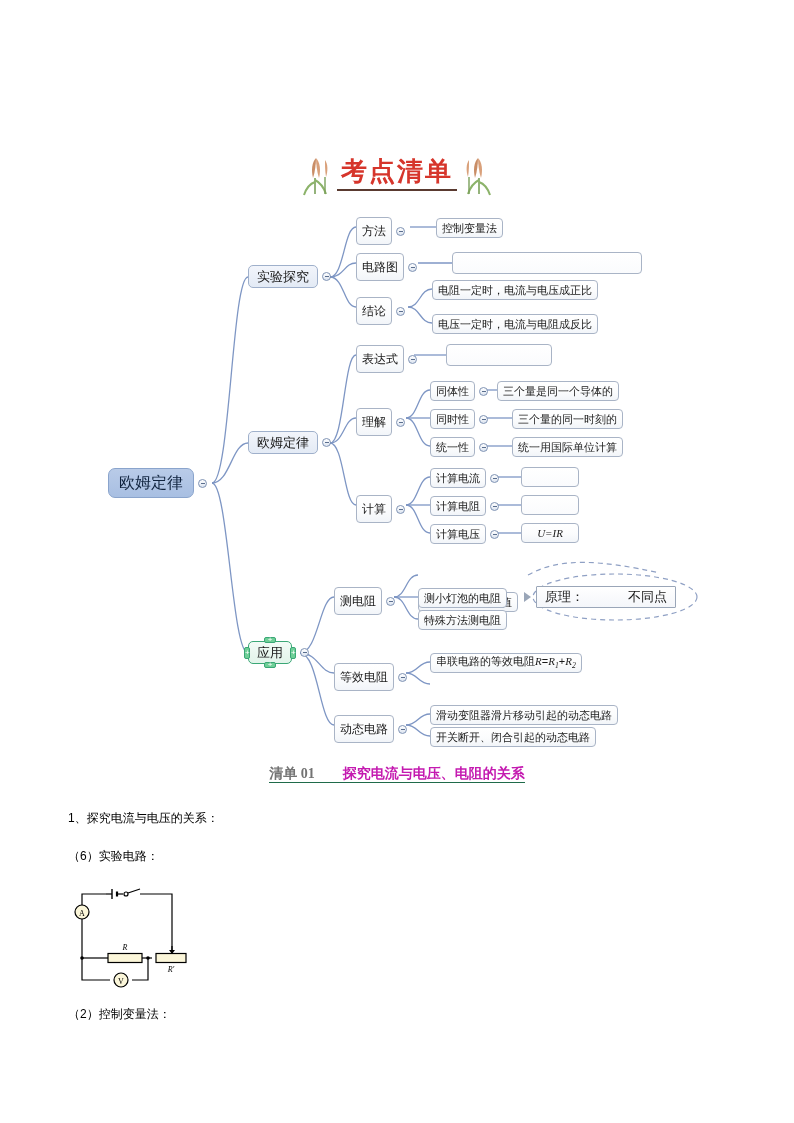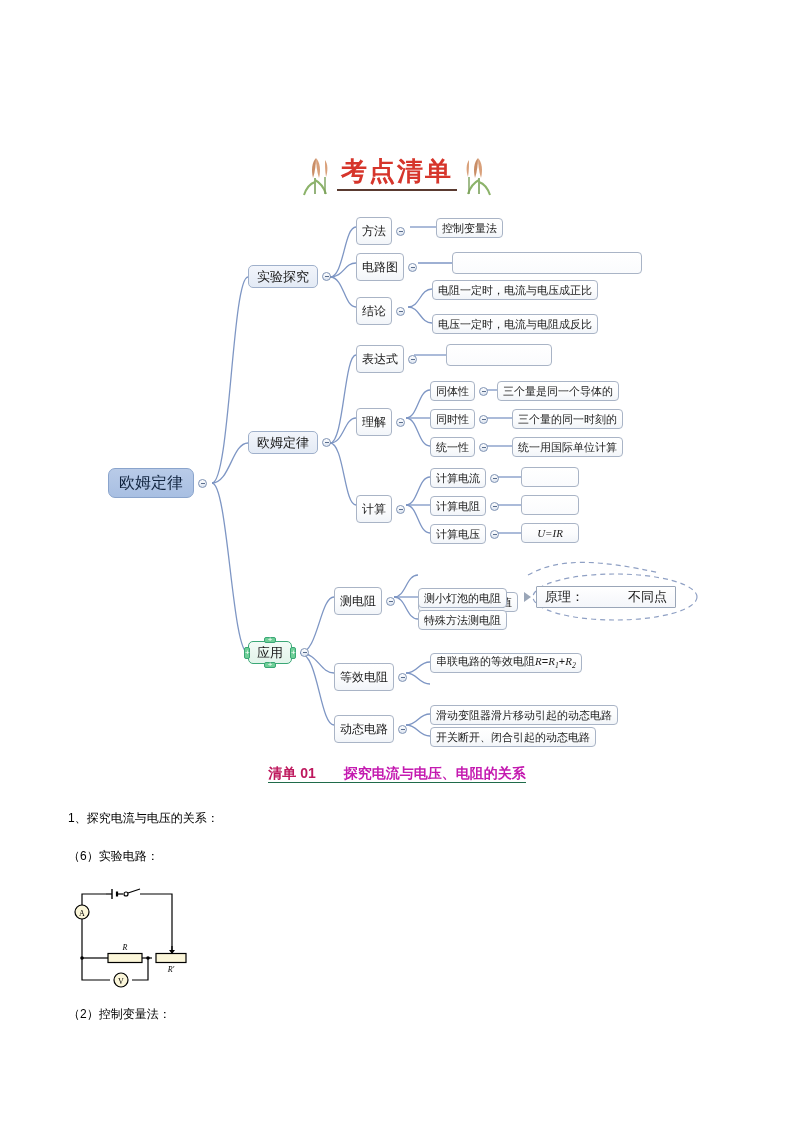--- a/index.html
+++ b/index.html
@@ -167,21 +167,21 @@
   .section-head {
     position: absolute;
     left: 0; top: 765px;
     width: 794px;
     text-align: center;
     font-family: "Liberation Sans", "DejaVu Sans", sans-serif;
     font-size: 14px;
     font-weight: bold;
   }
   .section-head .u { border-bottom: 1.5px solid #1f6b4a; padding-bottom: 1px; }
-  .sh-num { color: #be185d; }
+  .sh-num { color: #737373; font-family: Liberation Serif, serif; }
   .sh-title { color: #c41ab0; border-bottom-color: #c41ab0; }
 
   
   .body-line {
     position: absolute;
     left: 68px;
     font-family: "Liberation Sans", "DejaVu Sans", sans-serif;
     font-size: 12px;
     color: #000000;
     white-space: nowrap;

